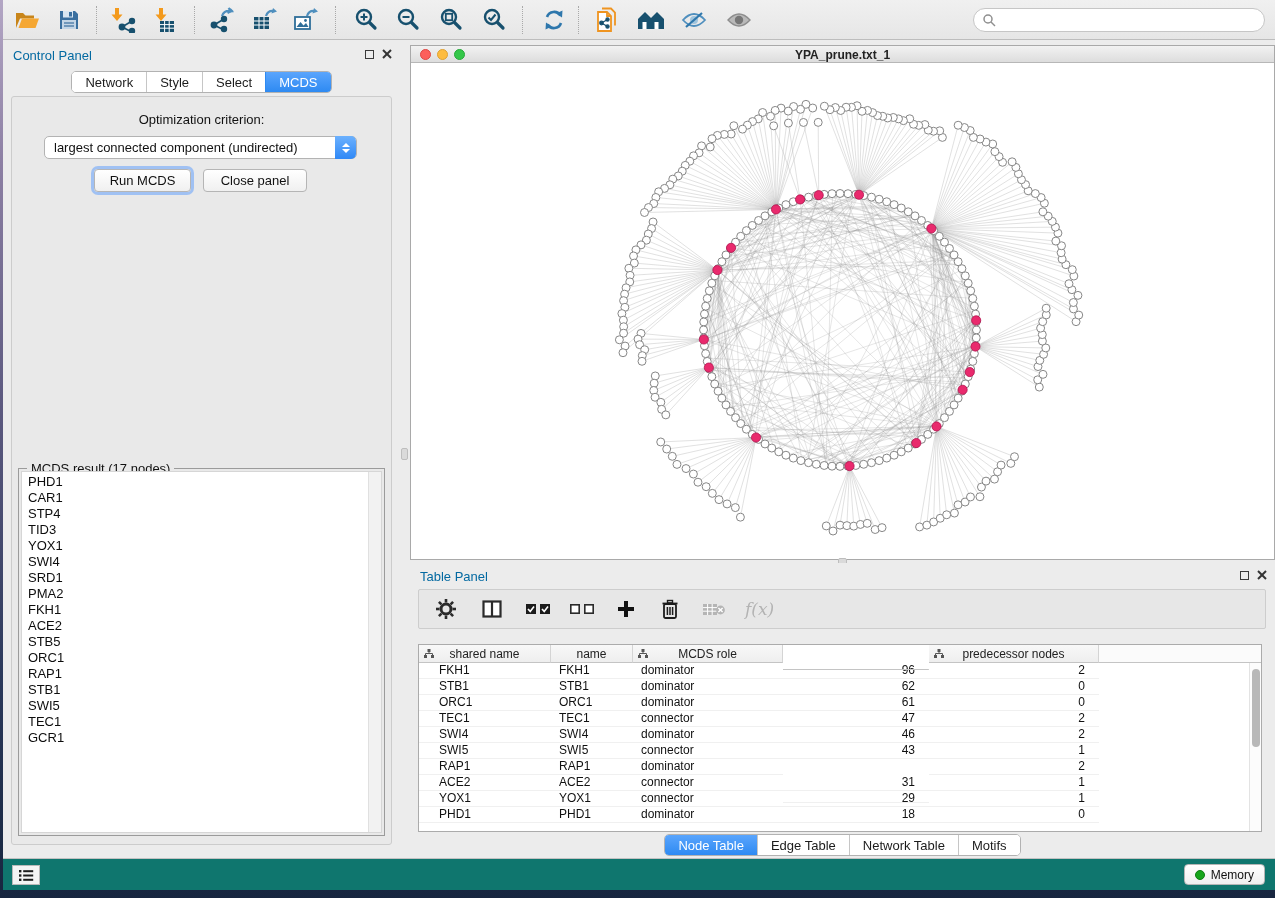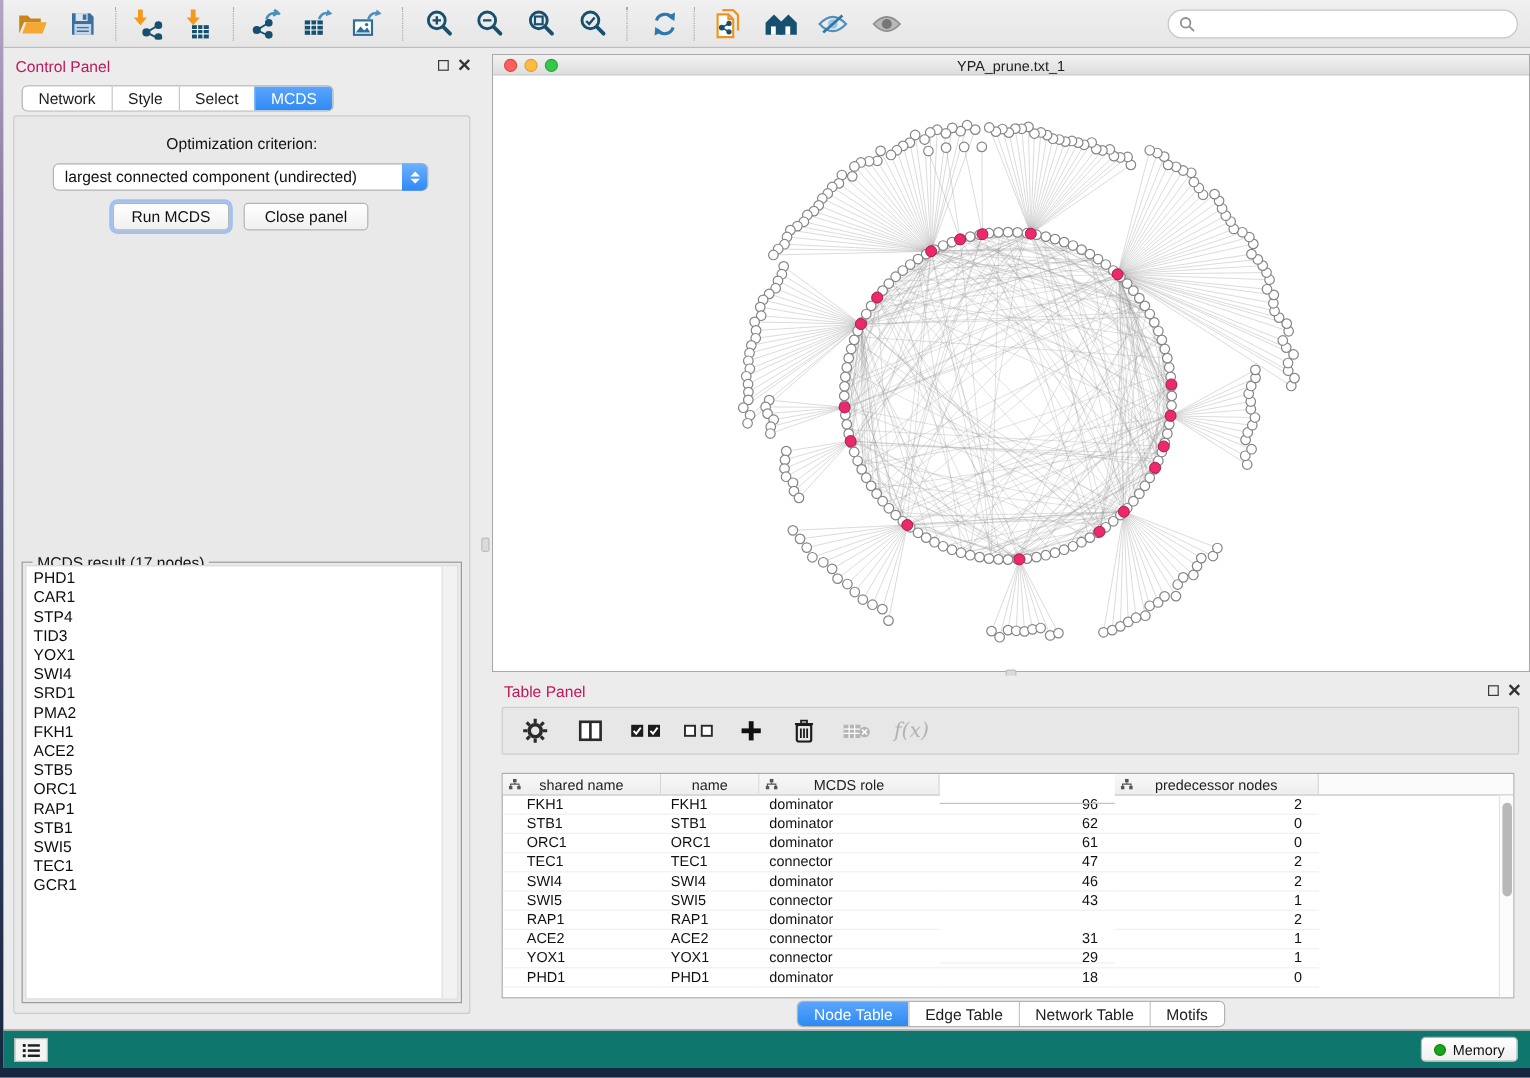--- a/index.html
+++ b/index.html
@@ -15,29 +15,29 @@
   .tb-sep { position:absolute; top:6px; height:28px; width:0; border-left:1px dotted #a9a9a9; }
   .search-box { position:absolute; right:10px; top:8px; width:292px; height:24px; background:#fff; border:1px solid #c6c6c6; border-radius:12px; display:flex; align-items:center; padding-left:8px; }
   .search-box input { border:none; outline:none; background:transparent; font-size:12px; width:250px; font-family:"Liberation Sans",sans-serif; }
 
   
   .main { position:absolute; left:0; top:40px; right:0; height:818px; }
 
   
   .control-panel { position:absolute; left:0; top:0; width:397px; height:818px; background:#ececec; }
   .panel-title-row { position:absolute; left:0; top:6px; right:0; height:20px; }
-  .panel-title { position:absolute; left:10px; top:2px; font-size:13px; color:#be185d; }
+  .panel-title { position:absolute; left:10px; top:2px; font-size:13px; color:#0369a1; }
   .frame-btns { position:absolute; right:8px; top:3px; display:flex; gap:8px; align-items:center; }
   .float-glyph { width:9px; height:9px; border:1.5px solid #3a3a3a; display:inline-block; }
 
   .seg { display:inline-flex; border:1px solid #b2b2b2; border-radius:5px; overflow:hidden; background:#fff; height:22px; }
   .seg-item { display:flex; align-items:center; padding:0 13px; font-size:13px; color:#1c1c1c; border-left:1px solid #c6c6c6; background:#fff; white-space:nowrap; }
   .seg-item:first-child { border-left:none; }
   .seg-item.active { background:linear-gradient(#5aa5fd,#2e8af2); color:#fff; border-left-color:#2e8af2; }
-  .cp-tabs-row { position:absolute; left:15px; top:31px; width:100%; }
+  .cp-tabs-row { position:absolute; left:0; top:31px; width:100%; text-align:center; }
 
   .cp-inner { position:absolute; left:8px; right:8px; top:56px; bottom:13px; background:#e9e9e9; border:1px solid #cccccc; border-radius:3px; }
   .opt-label { position:absolute; top:15px; width:100%; text-align:center; font-size:13px; color:#111; }
   .dropdown { position:absolute; left:32px; right:34px; top:39px; height:23px; background:#fff; border:1px solid #b3b3b3; border-radius:5px; display:flex; align-items:center; padding-left:9px; font-size:13px; color:#111; }
   .dd-stepper { position:absolute; right:0; top:-1px; bottom:-1px; width:21px; border-radius:0 5px 5px 0; background:linear-gradient(#6cb1fe,#2f88f6); display:flex; flex-direction:column; align-items:center; justify-content:center; gap:2px; }
   .tri-up { width:0; height:0; border-left:4px solid transparent; border-right:4px solid transparent; border-bottom:4px solid #fff; }
   .tri-down { width:0; height:0; border-left:4px solid transparent; border-right:4px solid transparent; border-top:4px solid #fff; }
   .btn { position:absolute; top:72px; height:23px; background:linear-gradient(#ffffff,#f0f0f0); border:1px solid #b5b5b5; border-radius:4px; font-size:13px; color:#111; display:flex; align-items:center; justify-content:center; }
   .btn.focus { box-shadow:0 0 0 3px rgba(100,160,252,.55); }
 
@@ -49,21 +49,21 @@
 
   
   .v-splitter { position:absolute; left:397px; top:0; width:10px; height:818px; background:#ececec; }
   .v-grip { position:absolute; left:1px; top:408px; width:7px; height:12px; background:#dadada; border:1px solid #bdbdbd; border-radius:2px; }
   .h-splitter-grip { position:absolute; left:428px; top:518px; width:9px; height:7px; background:#dadada; border:1px solid #bdbdbd; border-radius:2px; }
 
   
   .right-pane { position:absolute; left:407px; top:0; width:865px; height:818px; }
 
   .net-frame { position:absolute; left:0; top:5px; width:865px; height:515px; border:1px solid #a9a9a9; background:#fff; }
-  .net-titlebar { position:absolute; left:0; top:0; right:0; height:17px; background:linear-gradient(#f2f2f2,#dddddd); border-bottom:1px solid #b7b7b7; }
+  .net-titlebar { position:absolute; left:0; top:0; right:0; height:17px; background:linear-gradient(#f2f2f2,#dddddd); border-bottom:1px solid #b7b7b7;font-weight:bold; }
   .tl { position:absolute; top:3px; width:11px; height:11px; border-radius:50%; }
   .net-title { position:absolute; width:100%; top:2px; text-align:center; font-size:12px; color:#222; }
   .net-canvas { position:absolute; left:0; top:17px; width:863px; height:496px; background:#fff; }
 
   
   .table-panel { position:absolute; left:0; top:523px; width:865px; height:295px; background:#ececec; }
   .tp-toolbar { position:absolute; left:8px; right:9px; top:26px; height:40px; background:#e7e7e7; border:1px solid #cdcdcd; border-radius:2px; display:flex; align-items:center; gap:14px; padding-left:14px; }
   .tp-icon { width:26px; height:26px; display:flex; align-items:center; justify-content:center; }
   .fx-label { font-family:"DejaVu Serif", serif; font-style:italic; font-size:17px; color:#b3b3b3; }
 

